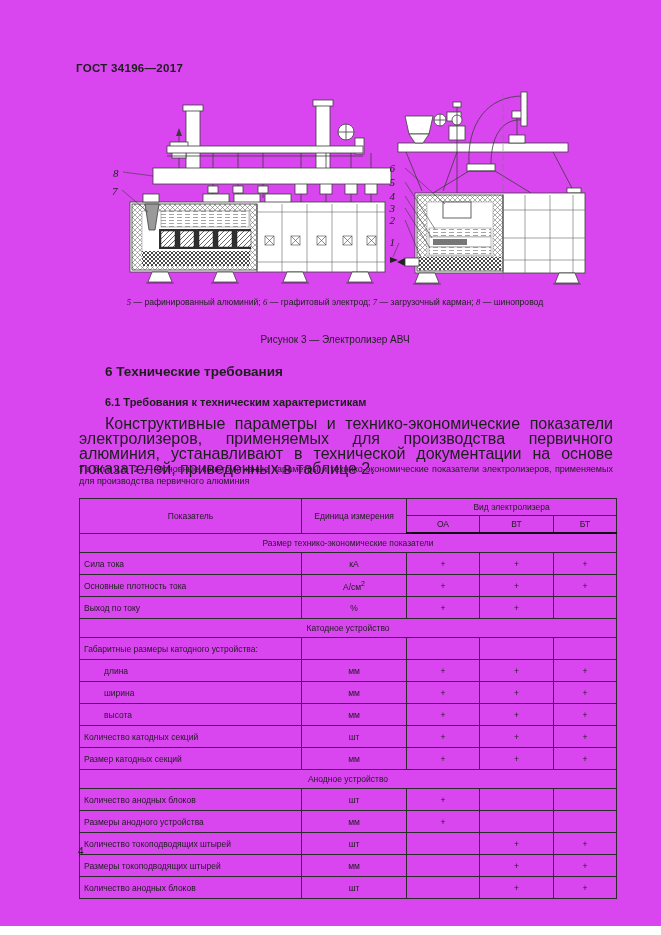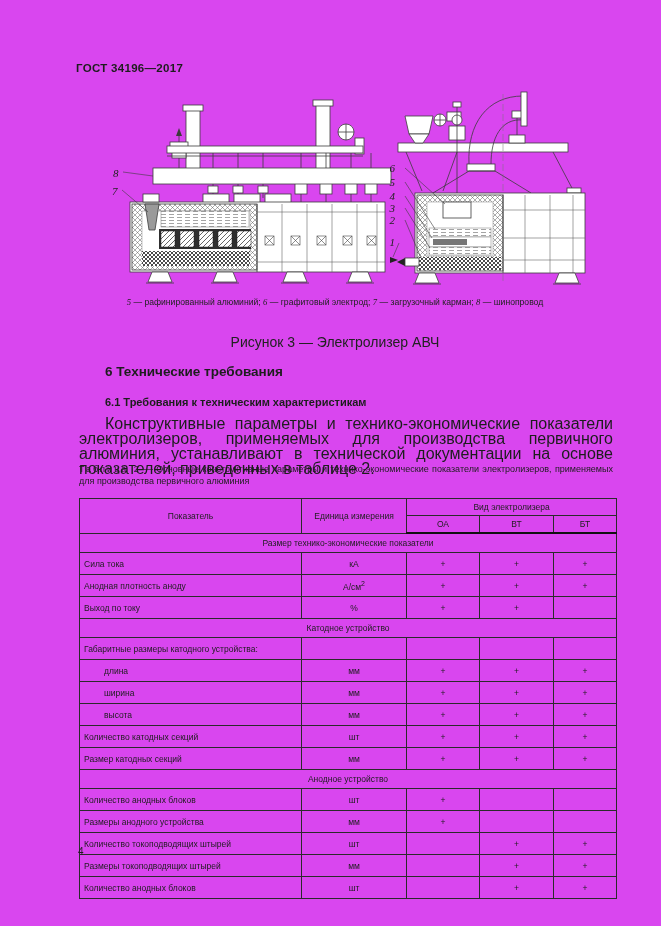--- a/index.html
+++ b/index.html
@@ -12,21 +12,21 @@
     font-size:11.5px; font-weight:bold; letter-spacing:0.3px;
   }
   .figure-wrap { position:absolute; left:105px; top:90px; width:505px; height:200px; }
   .legend {
     position:absolute; left:70px; top:296px; width:530px;
     font-size:8.6px; line-height:12px; text-align:center; color:#222;
   }
   .legend .lnum { font-style:italic; font-family:"Liberation Serif", serif; }
   .fig-caption {
     position:absolute; left:70px; top:334px; width:530px;
-    font-size:14px; text-align:center; color:#222;
+    font-size:10px; text-align:center; color:#222;
   }
   .h1 {
     position:absolute; left:105px; top:364px;
     font-size:13.5px; font-weight:bold;
   }
   .h2 {
     position:absolute; left:105px; top:396px;
     font-size:11px; font-weight:bold;
   }
   .body-par {
@@ -308,21 +308,21 @@
             <td colspan="5" class="sec">Размер технико-экономические показатели</td>
           </tr>
           <tr>
             <td class="ind">Сила тока</td>
             <td class="unit">кА</td>
             <td class="val">+</td>
             <td class="val">+</td>
             <td class="val">+</td>
           </tr>
           <tr>
-            <td class="ind">Анодная плотность аноду</td>
+            <td class="ind">Основные плотность тока</td>
             <td class="unit">А/см<sup class="u2">2</sup></td>
             <td class="val">+</td>
             <td class="val">+</td>
             <td class="val">+</td>
           </tr>
           <tr>
             <td class="ind">Выход по току</td>
             <td class="unit">%</td>
             <td class="val">+</td>
             <td class="val">+</td>

